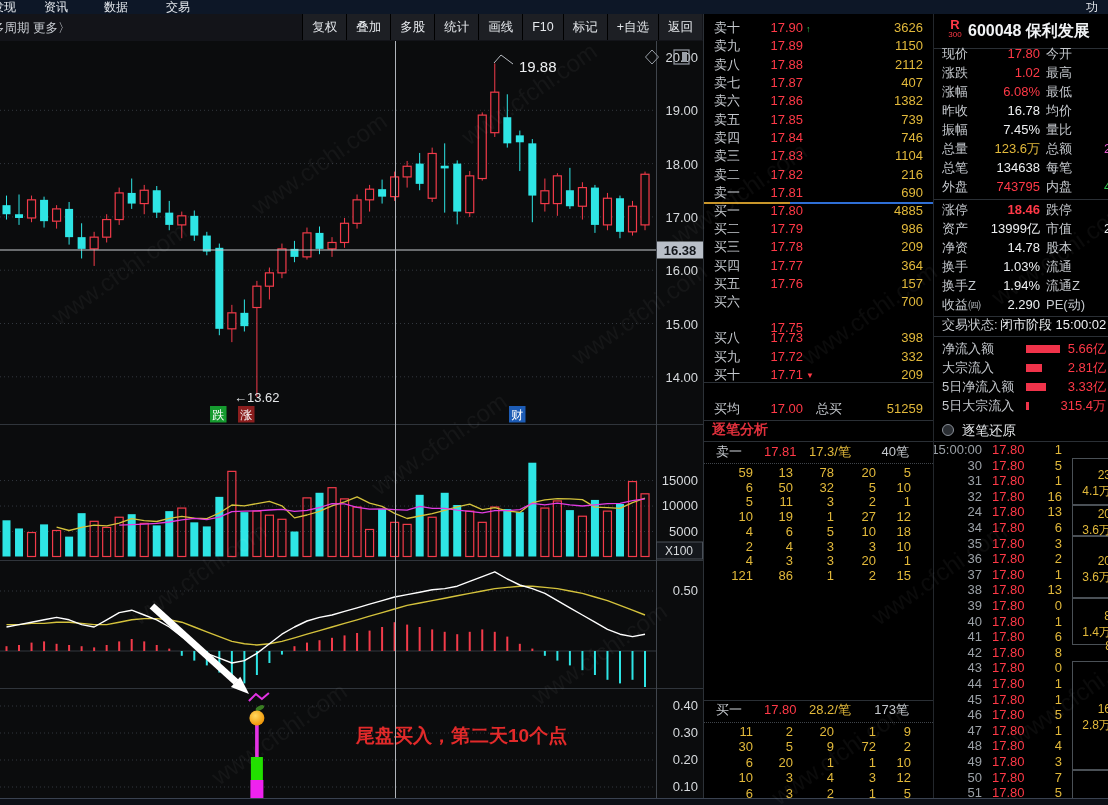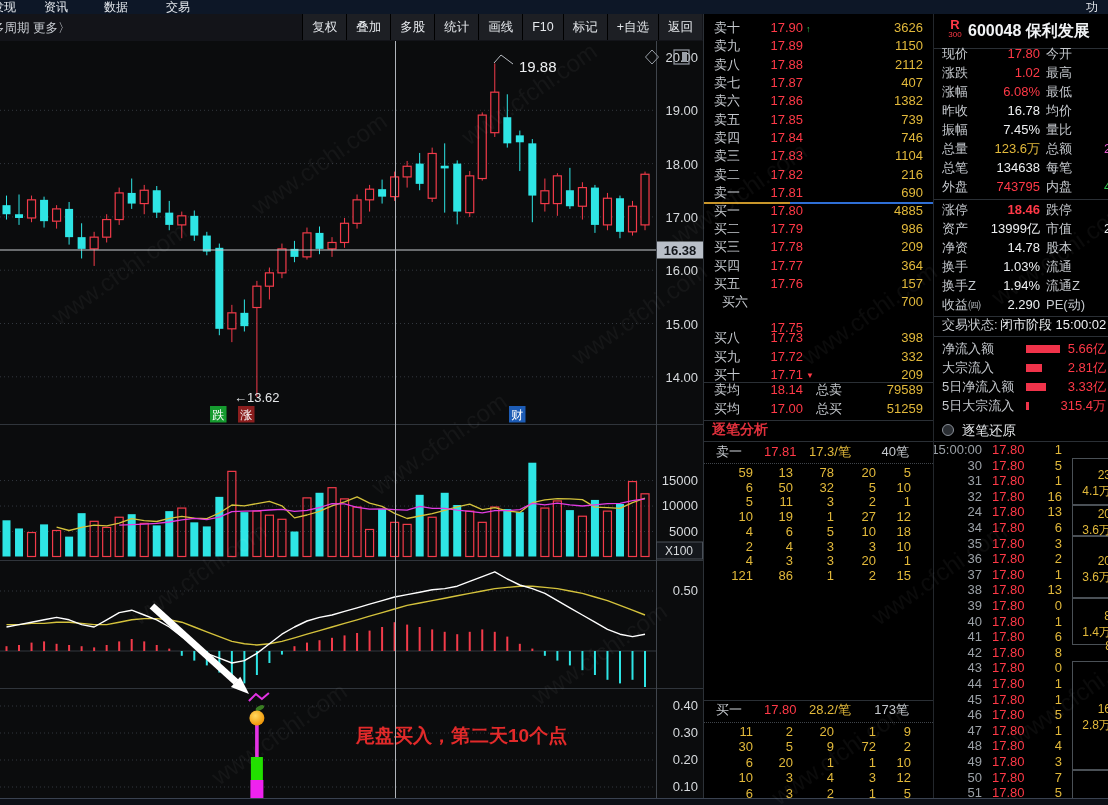--- a/index.html
+++ b/index.html
@@ -466,47 +466,41 @@
           <span class="lab pl" style="left: 10px; top: 0px;">买四</span>
           <span class="red pr" style="right: 130px; top: 0px;">17.77</span>
           <span class="yellow pr" style="right: 10px; top: 0px;">364</span>
         </div>
         <div class="ob-row" style="top: 261.8px;">
           <span class="lab pl" style="left: 10px; top: 0px;">买五</span>
           <span class="red pr" style="right: 130px; top: 0px;">17.76</span>
           <span class="yellow pr" style="right: 10px; top: 0px;">157</span>
         </div>
         <div class="ob-row" style="top: 280px;">
-          <span class="lab pl" style="left: 18px; top: 0px;">买六</span>
+          <span class="lab pl" style="left: 10px; top: 0px;">买六</span>
           <span class="red pr" style="right: 130px; top: 0px; margin-top: 26px;">17.75</span>
           <span class="yellow pr" style="right: 10px; top: 0px;">700</span>
         </div>
         <div class="ob-row" style="top: 316.4px;">
           <span class="lab pl" style="left: 10px; top: 0px;">买八</span>
           <span class="red pr" style="right: 130px; top: 0px;">17.73</span>
           <span class="yellow pr" style="right: 10px; top: 0px;">398</span>
         </div>
         <div class="ob-row" style="top: 334.6px;">
           <span class="lab pl" style="left: 10px; top: 0px;">买九</span>
           <span class="red pr" style="right: 130px; top: 0px;">17.72</span>
           <span class="yellow pr" style="right: 10px; top: 0px;">332</span>
         </div>
         <div class="ob-row" style="top: 352.8px;">
           <span class="lab pl" style="left: 10px; top: 0px;">买十</span>
           <span class="red pr" style="right: 130px; top: 0px;">17.71</span>
           <span class="red" style="position: absolute; left: 102px; font-size: 8px; top: 1px;">▼</span>
           <span class="yellow pr" style="right: 10px; top: 0px;">209</span>
         </div>
         <div class="divider" style="top: 368px; width: 229px;"></div>
-        <div class="ob-row" style="top: 368px;">
-          <span class="lab pl" style="left: 10px; top: 0px;">卖均</span>
-          <span class="red pr" style="right: 130px; top: 0px;">18.14</span>
-          <span class="lab pl" style="left: 112px; top: 0px;">总卖</span>
-          <span class="yellow pr" style="right: 10px; top: 0px;">79589</span>
-        </div>
         <div class="ob-row" style="top: 387px;">
           <span class="lab pl" style="left: 10px; top: 0px;">买均</span>
           <span class="red pr" style="right: 130px; top: 0px;">17.00</span>
           <span class="lab pl" style="left: 112px; top: 0px;">总买</span>
           <span class="yellow pr" style="right: 10px; top: 0px;">51259</span>
         </div>
         <div class="divider" style="top: 406px; width: 229px;"></div>
         <div class="ta-title" style="top: 407px;">逐笔分析</div>
         <div class="divider" style="top: 427px; width: 229px;"></div>
         <div class="ob-row" style="top: 430px;">

